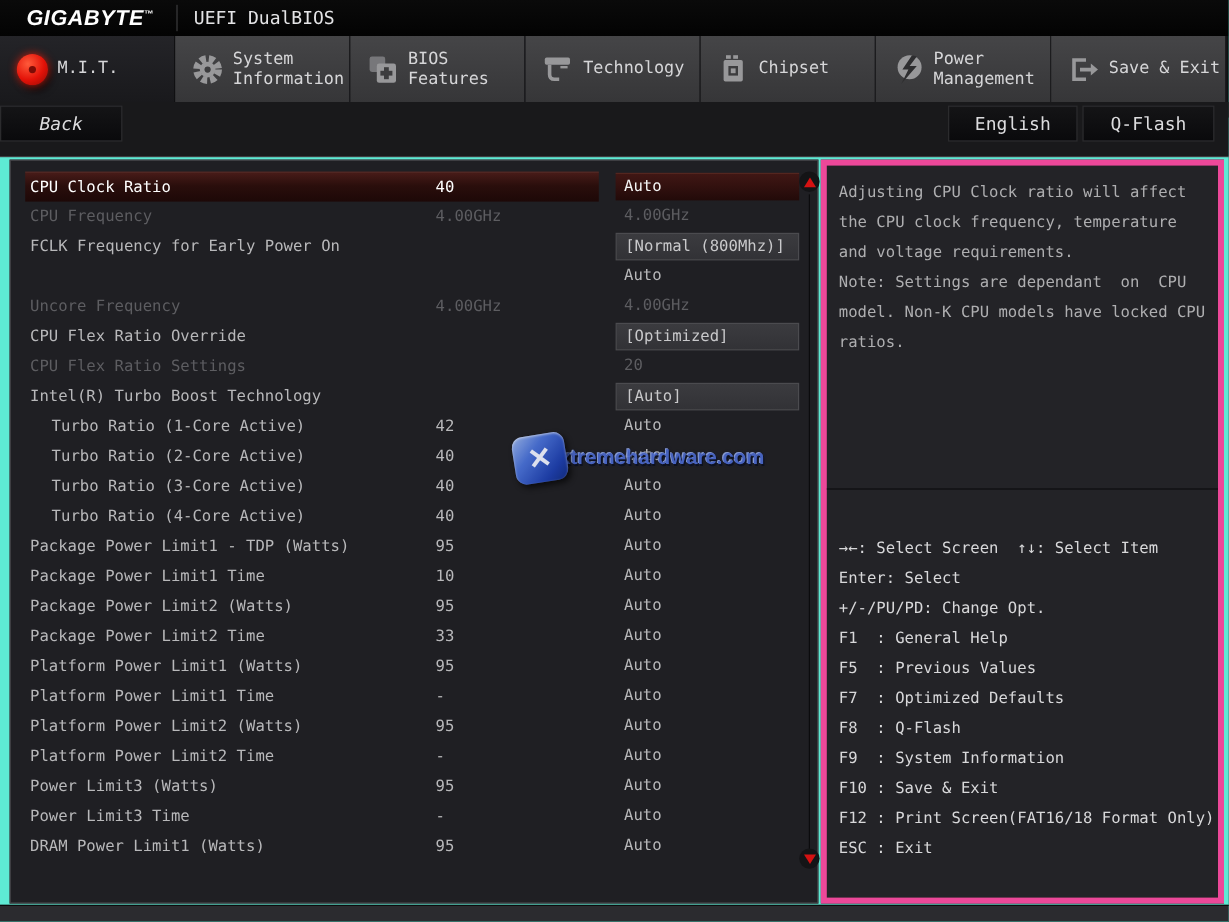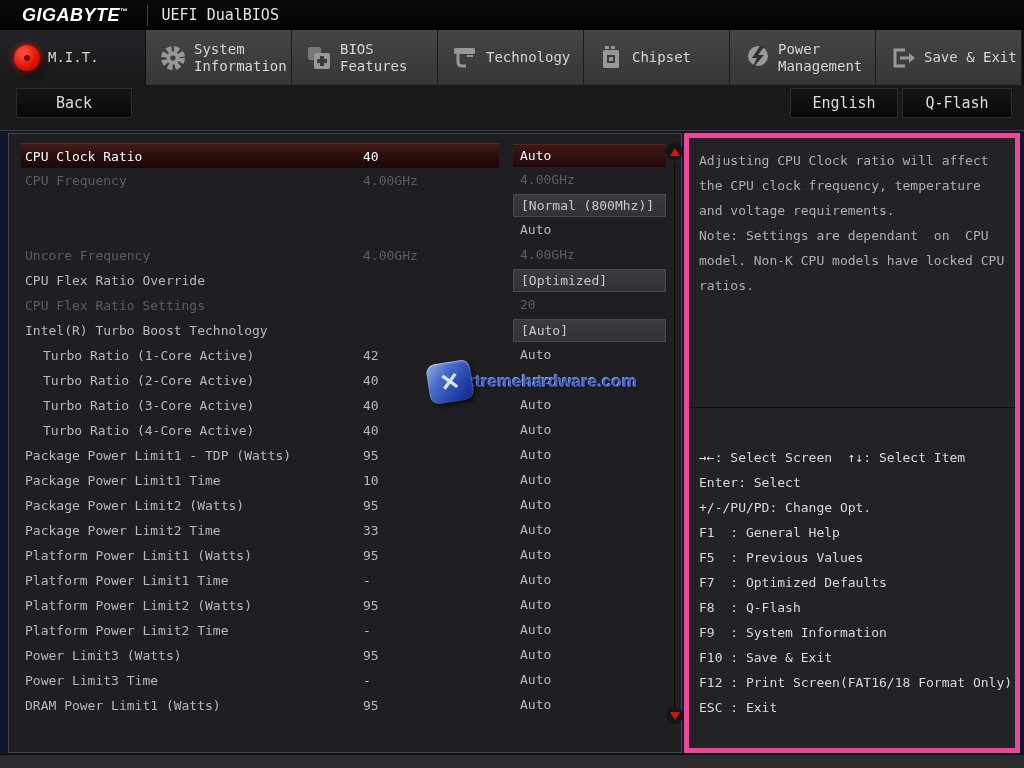--- a/index.html
+++ b/index.html
@@ -1,18 +1,18 @@
 <!DOCTYPE html>
 <html><head>
 <meta charset="utf-8">
 <style>
   * { margin:0; padding:0; box-sizing:border-box; }
   body { background:#000; font-family:"DejaVu Sans Mono", monospace; }
   .screen { position:relative; width:1024px; height:768px; overflow:hidden;
-            background:#0f172a; }
+            background:#5eead4; }
 
   
   .topbar { position:absolute; left:0; top:0; width:1024px; height:30px;
             background:linear-gradient(#0a0a0a,#030303); display:flex; align-items:center; }
   .brand { font-family:"Liberation Sans", sans-serif; font-weight:bold; font-style:italic;
            color:#fff; font-size:18px; letter-spacing:.5px; margin-left:22px; }
   .brand sup { font-size:8px; font-style:normal; }
   .topbar-divider { width:1px; height:22px; background:#3c3c3e; margin:0 14px 0 18px; }
   .topbar-title { color:#e4e4e6; font-size:15px; }
 
@@ -32,21 +32,21 @@
              box-shadow:0 0 7px rgba(255,30,10,.8), 3px 5px 6px rgba(0,0,0,.6);
              position:relative; }
   .mit-dot::after { content:""; position:absolute; left:10px; top:10px; width:6px; height:6px;
                     border-radius:50%; background:#7c0c06; }
 
   
   .toolbar { position:absolute; left:0; top:85px; width:1024px; height:45px; background:#19191b; }
   .tool-btn { position:absolute; height:30px; top:3px; background:linear-gradient(#141416,#0a0a0c);
               border:1px solid #2b2b2d; color:#dcdcde; font-size:15px; text-align:center;
               line-height:28px; font-family:"DejaVu Sans Mono", monospace; cursor:default; }
-  .btn-back    { left:16px;   width:116px; }
+  .btn-back    { left:0;   width:102px;font-style:italic; }
   .btn-english { left:790px; width:108px; }
   .btn-qflash  { left:902px; width:110px; }
   .header-rule { position:absolute; left:0; top:130px; width:1024px; height:1px; background:#3e3e42; }
 
   
   .main-panel { position:absolute; left:8px; top:133px; width:674px; height:620px;
                 background:#1f1f23; border:1px solid #46464a; }
   .rows { position:absolute; left:0; top:9px; right:0; }
   .row { position:relative; height:25px; line-height:25px; font-size:13px; color:#b8b8ba; }
   .row-main { position:absolute; left:12px; right:182px; top:0; bottom:0; }
@@ -192,20 +192,21 @@
     <div class="rows">
         <div class="row selected">
           <div class="row-main"><span class="row-label">CPU Clock Ratio</span><span class="row-value">40</span></div>
           <div class="row-setting">Auto</div>
         </div>
         <div class="row dim">
           <div class="row-main"><span class="row-label">CPU Frequency</span><span class="row-value">4.00GHz</span></div>
           <div class="row-setting">4.00GHz</div>
         </div>
         <div class="row">
+          <div class="row-main"><span class="row-label">FCLK Frequency for Early Power On</span><span class="row-value"></span></div>
           <div class="row-setting boxed">[Normal (800Mhz)]</div>
         </div>
         <div class="row">
           <div class="row-setting">Auto</div>
         </div>
         <div class="row dim">
           <div class="row-main"><span class="row-label">Uncore Frequency</span><span class="row-value">4.00GHz</span></div>
           <div class="row-setting">4.00GHz</div>
         </div>
         <div class="row">

